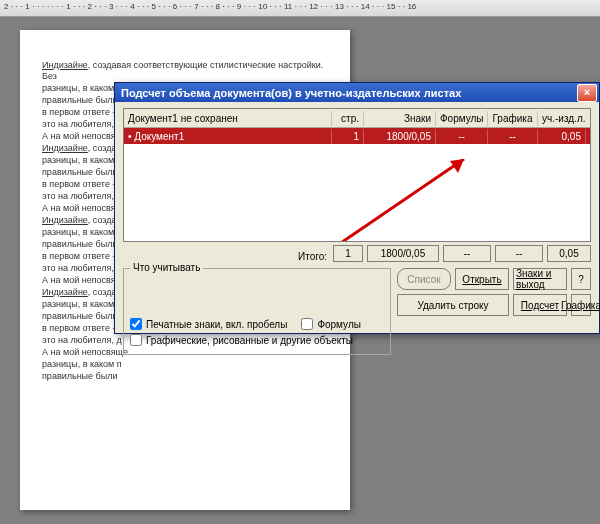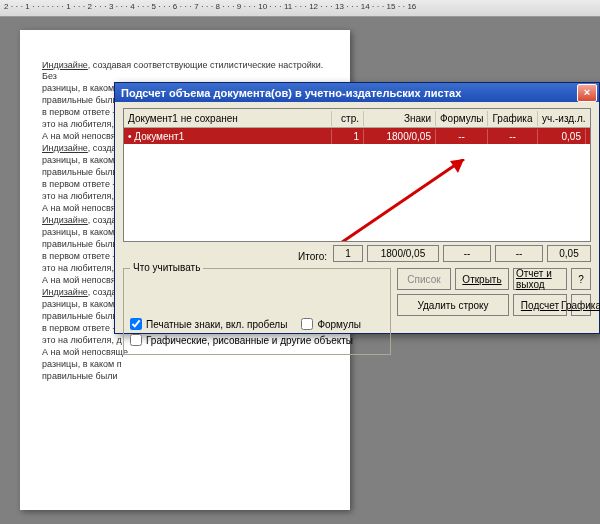--- a/index.html
+++ b/index.html
@@ -188,21 +188,21 @@
   background: #ece9d8;
   font-size: 10px;
   display: flex;
   align-items: center;
   justify-content: center;
   text-decoration: underline;
   cursor: default;
   padding: 0 2px;
   min-width: 0;
 }
-.btn.disabled { color: #888; text-decoration: none; }
+.btn.disabled { color: #888; text-decoration: none; border-radius: 9px; }
 .btn.q { text-decoration: none; }
 .btn.wide { grid-column: span 2; }
 
 
 .arrow {
   position: absolute;
   top: 50px;
   left: 190px;
   width: 180px;
   height: 100px;
@@ -303,21 +303,21 @@
           </div>
           <label>
             <input type="checkbox" style="">
             <span>Графические, рисованные и другие объекты</span>
           </label>
         </div>
 
         <div class="btns">
           <div class="btn disabled">Список</div>
           <div class="btn">Открыть</div>
-          <div class="btn">Отчет и выход</div>
+          <div class="btn">Знаки и выход</div>
           <div class="btn q">?</div>
           <div class="btn wide" style="text-decoration:none">Удалить строку</div>
           <div class="btn">Подсчет</div>
           <div class="btn">Графика</div>
         </div>
       </div>
 
     </div>
   </div>
 

